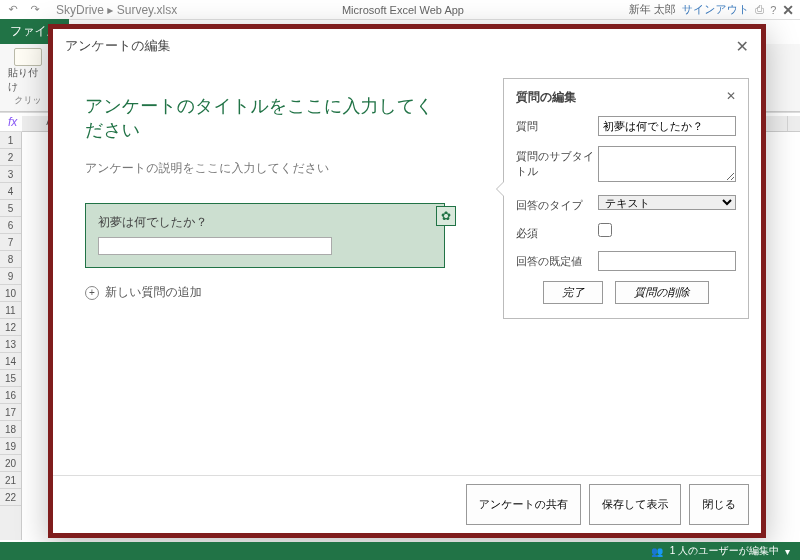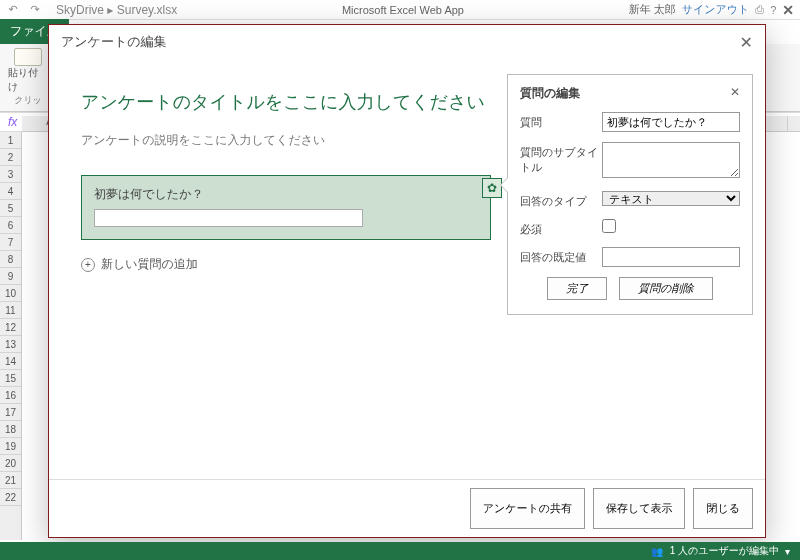--- a/index.html
+++ b/index.html
@@ -31,37 +31,37 @@
 
 
 .sheet { position: absolute; top: 132px; left: 0; right: 0; bottom: 20px; display: flex; }
 .rowhdrs { width: 22px; background: #eee; border-right: 1px solid #ccc; }
 .rowhdrs div { height: 17px; border-bottom: 1px solid #d4d4d4; text-align: center; font-size: 10px; color: #555; line-height: 17px; }
 .colhdrs { position: absolute; top: 116px; left: 22px; right: 0; height: 16px; background: #eee; border-bottom: 1px solid #ccc; display: flex; }
 .colhdrs div { width: 56px; border-right: 1px solid #d4d4d4; text-align: center; font-size: 10px; color: #555; }
 .colO { margin-left: auto; margin-right: 12px; }
 
 
-.modal { position: absolute; top: 24px; left: 48px; right: 34px; bottom: 22px; background: #fff; border: 1px solid #7f1d1d; box-shadow: 0 8px 30px rgba(0,0,0,0.25); display: flex; flex-direction: column; }
+.modal { position: absolute; top: 24px; left: 48px; right: 34px; bottom: 22px; background: #fff; border: 5px solid #7f1d1d; box-shadow: 0 8px 30px rgba(0,0,0,0.25); display: flex; flex-direction: column; }
 .modal-head { display: flex; justify-content: space-between; padding: 8px 12px; }
 .modal-title { font-size: 13px; color: #444; }
 .modal-close { font-size: 16px; color: #666; cursor: pointer; }
 .modal-body { flex: 1; display: flex; position: relative; padding: 8px 12px 0 32px; }
 .left-col { flex: 1; padding-right: 16px; position: relative; }
 .survey-title { color: #217346; font-size: 18px; margin-top: 22px; margin-bottom: 18px; }
 .survey-desc { color: #777; font-size: 12px; margin-bottom: 26px; }
 .qbox { background: #ccdfd0; border: 1px solid #217346; padding: 10px 12px 12px 12px; position: relative; }
 .qbox-label { color: #444; font-size: 12px; margin-bottom: 6px; }
 .qbox-input { width: 70%; height: 18px; background: #fff; border: 1px solid #aaa; }
 .gear { position: absolute; right: -12px; top: 2px; width: 20px; height: 20px; background: #d9e9dc; border: 1px solid #217346; display: flex; align-items: center; justify-content: center; font-size: 12px; color: #217346; }
 .addq { margin-top: 16px; color: #555; font-size: 12px; display: flex; align-items: center; gap: 6px; }
 .addq-icon { display: inline-block; width: 14px; height: 14px; border: 1px solid #888; border-radius: 50%; text-align: center; line-height: 12px; font-size: 10px; }
 
 
-.editpanel { width: 246px; border: 1px solid #bbb; background: #fff; padding: 10px 12px 14px 12px; align-self: flex-start; margin-top: 6px; position: relative; }
+.editpanel { width: 246px; border: 1px solid #bbb; background: #fff; padding: 10px 12px 14px 12px; align-self: flex-start; margin-top: 6px; position: relative; margin-left: 42px; }
 .ep-arrow { position: absolute; left: -8px; top: 102px; width: 0; height: 0; border-top: 8px solid transparent; border-bottom: 8px solid transparent; border-right: 8px solid #bbb; }
 .ep-arrow::after { content: ""; position: absolute; left: 1px; top: -7px; border-top: 7px solid transparent; border-bottom: 7px solid transparent; border-right: 7px solid #fff; }
 .ep-head { display: flex; justify-content: space-between; margin-bottom: 10px; }
 .ep-title { font-weight: bold; font-size: 12px; }
 .ep-close { font-size: 12px; color: #666; }
 .ep-row { display: flex; margin-bottom: 10px; align-items: flex-start; }
 .ep-label { width: 82px; font-size: 11px; color: #444; padding-top: 3px; }
 .ep-field { flex: 1; }
 .ep-input { width: 100%; height: 20px; border: 1px solid #999; padding: 1px 4px; font-size: 11px; }
 .ep-textarea { width: 100%; height: 36px; border: 1px solid #999; }

